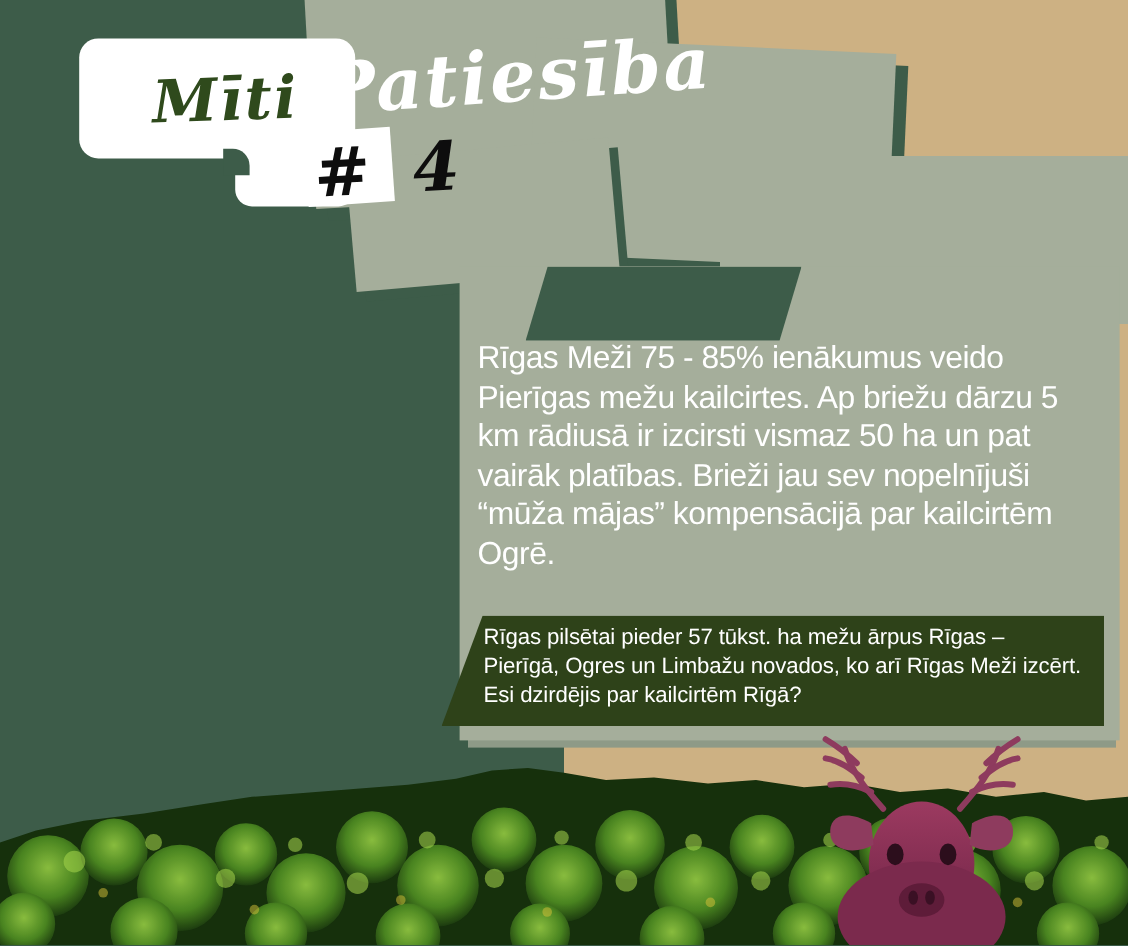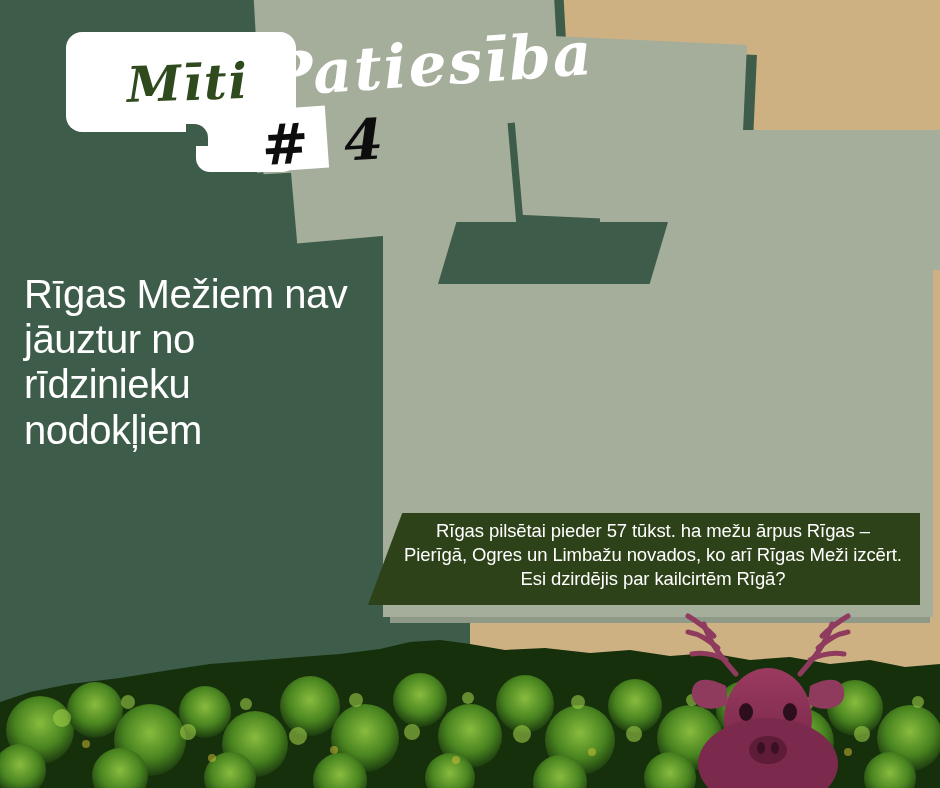--- a/index.html
+++ b/index.html
@@ -92,21 +92,20 @@
 
   
   #callout{
     left:368px;top:513px;width:552px;height:92px;background:#2e4219;
     clip-path:polygon(6.2% 0,100% 0,100% 100%,0% 100%);
   }
   #callout-text{
     left:403px;top:519px;width:500px;
     color:#ffffff;font-size:18.5px;line-height:1.29;font-weight:400;
     letter-spacing:-0.1px;
-    text-align:center;
   }
 
   
   #forest{left:0;top:640px;width:940px;height:148px;overflow:hidden;}
   #forest svg{display:block;}
   #deer{left:618px;top:608px;width:300px;height:180px;}
 </style>
 </head>
 <body>
 
@@ -126,25 +125,25 @@
   <div class="lyr" id="tag-miti"></div>
   <div class="lyr" id="tag-miti-foot"></div>
   <div class="lyr" id="tag-miti-notch"></div>
   <div class="lyr" id="label-miti">Mīti</div>
 
   <div class="lyr" id="sq-hash"></div>
 
   <div class="lyr" id="label-patiesiba">Patiesība</div>
   <div class="lyr" id="label-hash"># 4</div>
 
-  <div class="lyr" id="headline">Rīgas Mežiem nav jāuztur no rīdzinieku nodokļiem</div>
 
   <div class="lyr" id="card-shadow"></div>
   <div class="lyr" id="card-main"></div>
   <div class="lyr" id="heading-slab"></div>
+  <div class="lyr" id="body-text">Rīgas Meži 75 - 85% ienākumus veido Pierīgas mežu kailcirtes. Ap briežu dārzu 5 km rādiusā ir izcirsti vismaz 50 ha un pat vairāk platības. Brieži jau sev nopelnījuši “mūža mājas” kompensācijā par kailcirtēm Ogrē.</div>
 
   <div class="lyr" id="callout"></div>
   <div class="lyr" id="callout-text">Rīgas pilsētai pieder 57 tūkst. ha mežu ārpus Rīgas – Pierīgā, Ogres un Limbažu novados, ko arī Rīgas Meži izcērt. Esi dzirdējis par kailcirtēm Rīgā?</div>
 
   <div class="lyr" id="forest">
     <svg width="940" height="148" viewBox="0 0 940 148" xmlns="http://www.w3.org/2000/svg">
       <defs>
         <clipPath id="canopyClip">
           <path d="M0,62 L30,52 L70,44 L120,38 L170,30 L210,24 L250,21 L300,17 L340,14
                    L380,9 L410,2 L440,0 L470,4 L505,10 L545,8 L590,13 L630,10 L670,16

